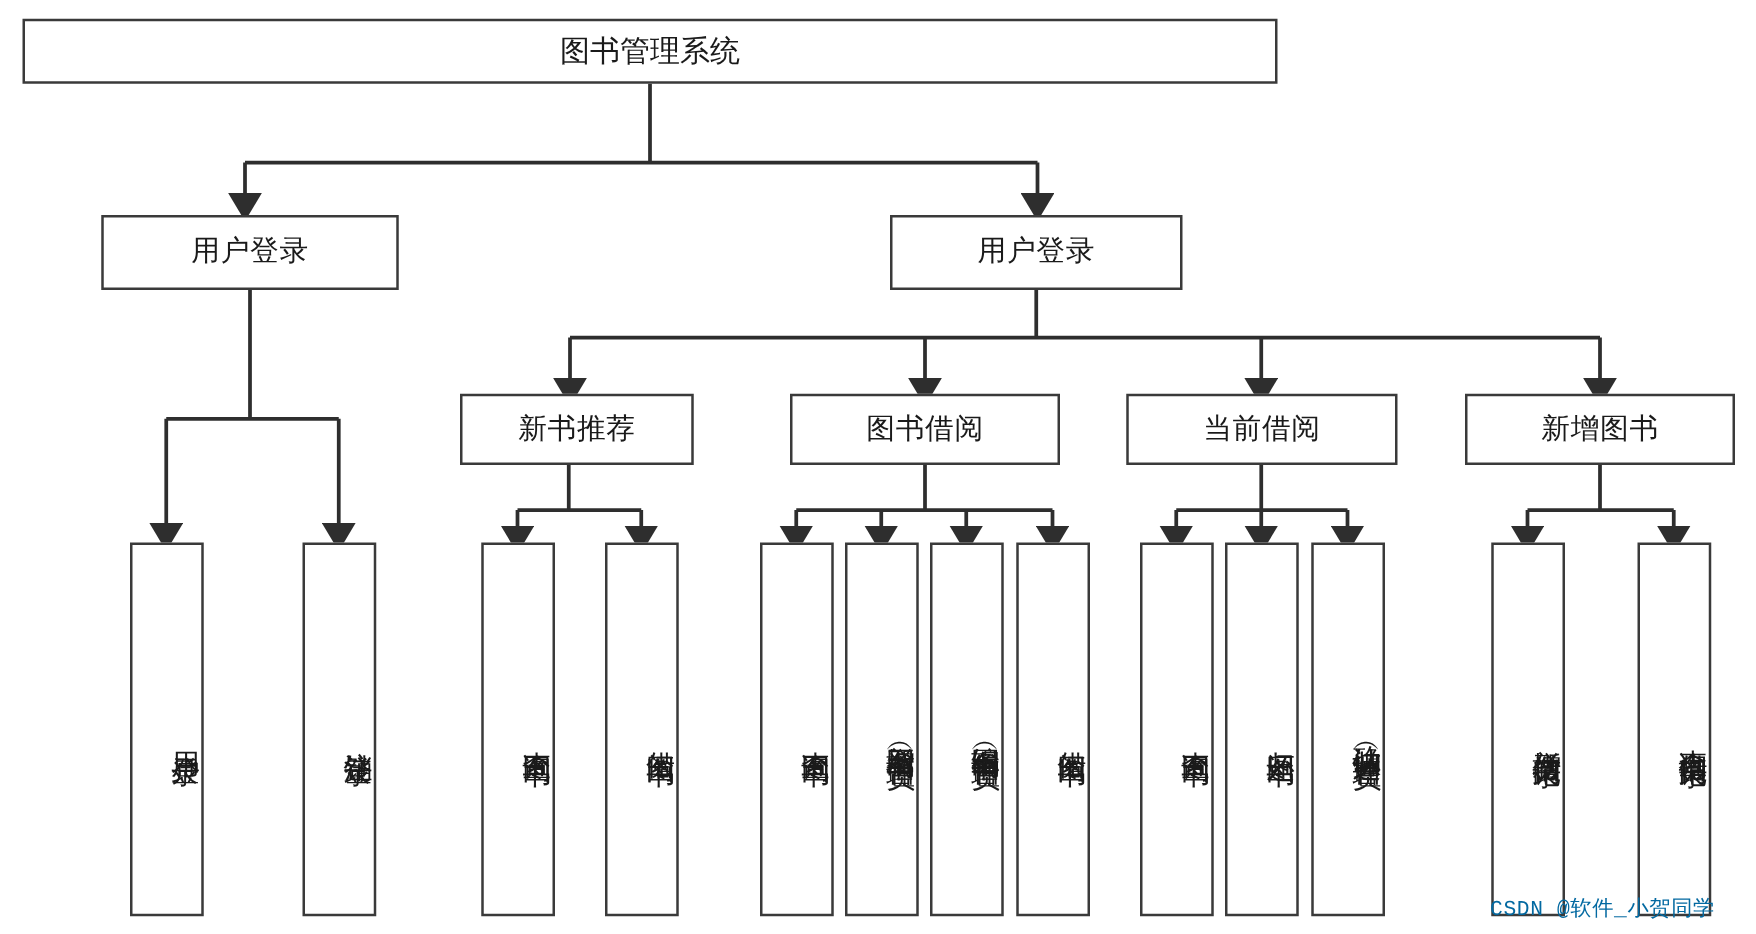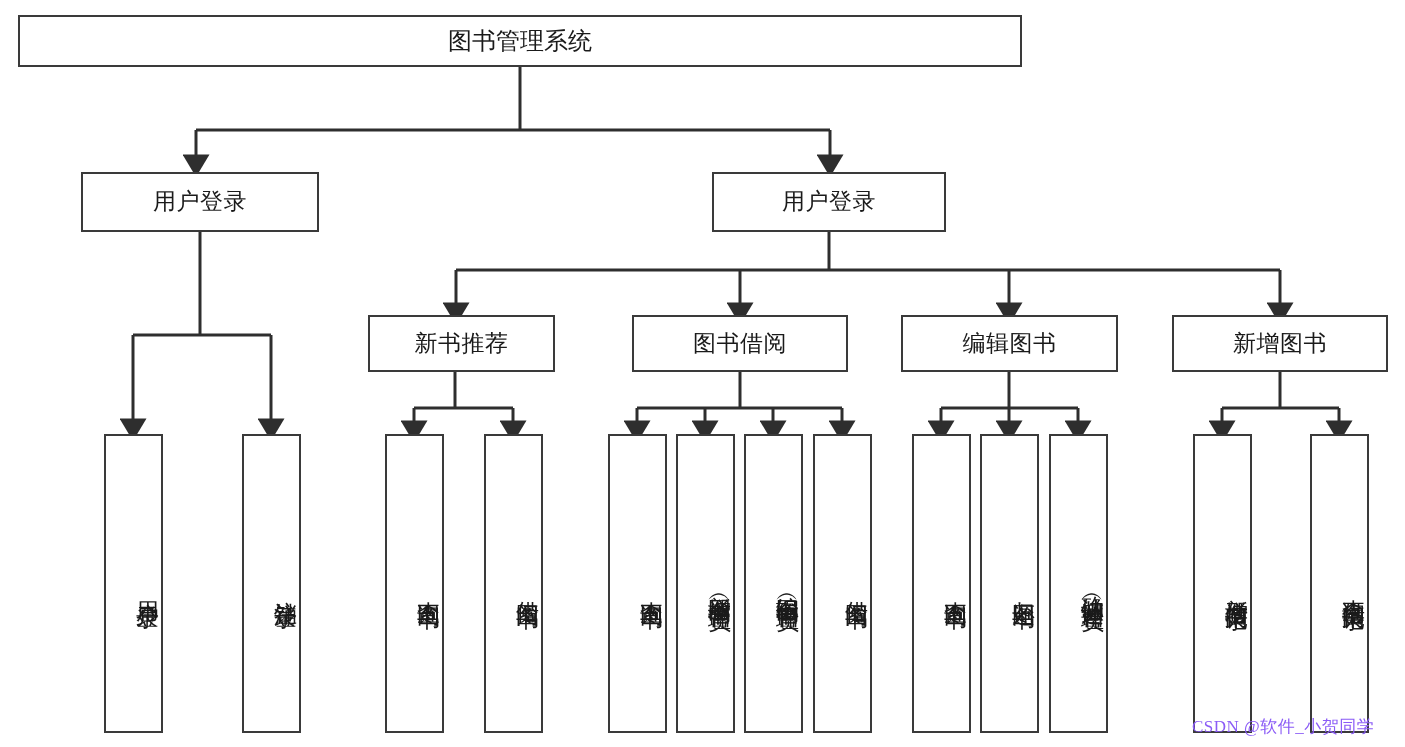--- a/index.html
+++ b/index.html
@@ -58,24 +58,24 @@
     padding-top: 6px;
   }
   .node-v .vlabel {
     writing-mode: vertical-rl;
     text-orientation: upright;
     display: block;
   }
   .watermark {
     position: absolute;
     font-size: 17px;
-    color: #8b5cf6;
+    color: #0369a1;
     letter-spacing: 0.5px;
     white-space: nowrap;
-    font-family: Liberation Serif, serif;
+    font-family: Liberation Mono, monospace;
   }
 </style>
 </head>
 <body>
 
 <div id="diagram-root">
 
   <svg class="connectors" viewBox="0 0 1405 747">
     <defs>
       <marker id="arrowhead" markerWidth="9" markerHeight="9" refX="3.2" refY="4.5" orient="auto" markerUnits="strokeWidth">
@@ -137,21 +137,21 @@
     <span>用户登录</span>
   </div>
 
   <div class="node node-h" style="left:344px; top:315px; width:187px; height:57px;margin-left:24px;">
     <span>新书推荐</span>
   </div>
   <div class="node node-h" style="left:632px; top:315px; width:216px; height:57px;">
     <span>图书借阅</span>
   </div>
   <div class="node node-h" style="left:901px; top:315px; width:217px; height:57px;">
-    <span>编辑图书</span>
+    <span>当前借阅</span>
   </div>
   <div class="node node-h" style="left:1172px; top:315px; width:216px; height:57px;">
     <span>新增图书</span>
   </div>
 
   <div class="node node-v" style="left:104px; top:434px; width:59px; height:299px;">
     <span class="vlabel">用户登录</span>
   </div>
   <div class="node node-v" style="left:242px; top:434px; width:59px; height:299px;">
     <span class="vlabel">注销登录</span>

